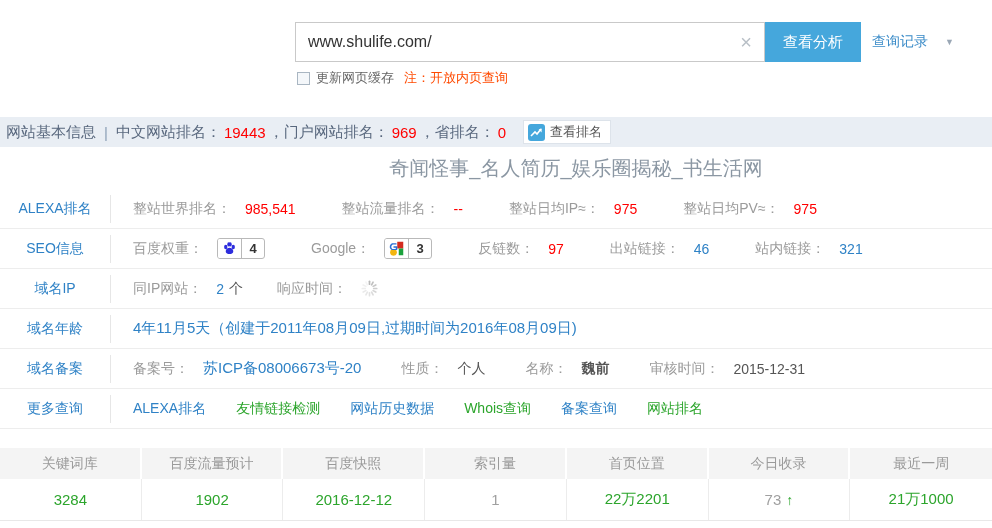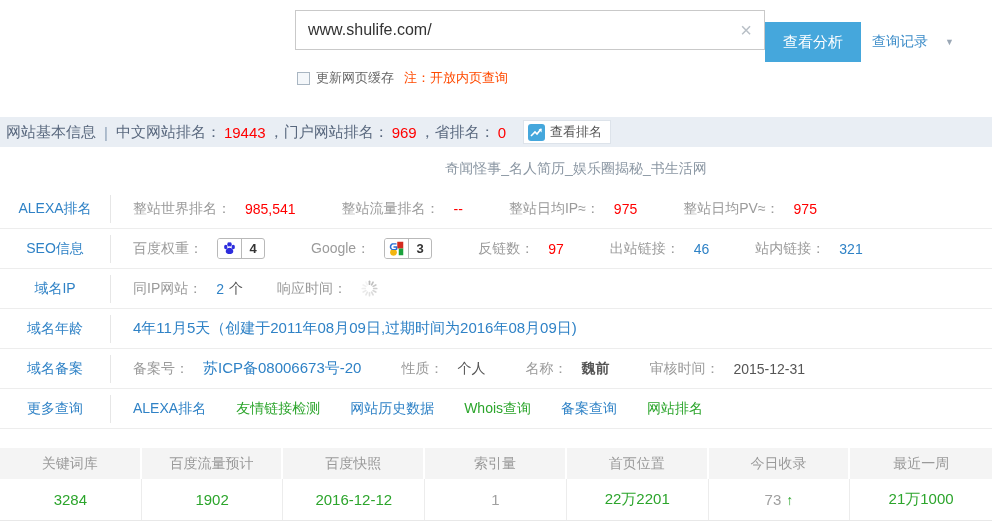--- a/index.html
+++ b/index.html
@@ -4,21 +4,21 @@
 <style>
   * { box-sizing: border-box; }
   html,body { margin:0; padding:0; }
   body {
     width:992px; height:528px; overflow:hidden; background:#fff;
     font-family:"Liberation Sans","DejaVu Sans",sans-serif;
     font-size:14px; color:#555; position:relative;
   }
   
   .search-section { position:relative; height:117px; background:#fff; }
-  .search-box { position:absolute; left:295px; top:10px; width:470px; height:40px;
+  .search-box { position:absolute; left:295px; top:22px; width:470px; height:40px;
     border:1px solid #c9c9c9; background:#fff; display:flex; align-items:center; }
   .search-input { flex:1; height:100%; border:0; outline:0; padding:0 0 0 12px;
     font-size:16px; color:#333; font-family:inherit; background:transparent; }
   .clear-x { width:36px; text-align:center; color:#b8bfc6; font-size:20px; cursor:pointer; line-height:38px; }
   .analyze-btn { position:absolute; left:765px; top:22px; width:96px; height:40px;
     background:#45a7dc; color:#fff; border:0; font-size:15px; font-family:inherit; cursor:pointer; }
   .history-wrap { position:absolute; left:872px; top:33px; font-size:14px; color:#3a8bc8;
     display:flex; align-items:center; gap:17px; cursor:pointer; }
   .history-caret { color:#9aa7b5; font-size:9px; }
   .cache-row { position:absolute; left:297px; top:69px; display:flex; align-items:center; font-size:13px; }
@@ -27,21 +27,21 @@
   .note { color:#ff4a00; }
   
   .summary-bar { height:30px; background:#e9eef4; display:flex; align-items:center;
     font-size:15px; color:#59687e; padding-left:6px; }
   .summary-bar .num { color:#ff0000; padding:0 3px; }
   .rank-btn { margin-left:14px; display:inline-flex; align-items:center; gap:5px;
     background:#fff; border:1px solid #dde3ea; padding:2px 8px 2px 4px; font-size:13px;
     color:#555; cursor:pointer; font-family:inherit; }
   
   .site-title { height:42px; line-height:42px; text-align:center; padding-left:160px;
-    color:#8b97a3; font-size:14px; }
+    color:#8b97a3; font-size:20px; }
   
   .irow { display:flex; align-items:center; height:40px; border-bottom:1px solid #ededed; }
   .ilabel { width:110px; flex:0 0 110px; text-align:center; color:#2f82c6; }
   .icontent { flex:1; display:flex; align-items:center; height:28px;
     border-left:1px solid #e6e6e6; padding-left:22px; }
   .pair { margin-right:46px; display:inline-flex; align-items:center; white-space:nowrap; }
   .k { color:#9b9b9b; margin-right:14px; }
   .red { color:#ff0000; } .blue { color:#2f82c6; } .green { color:#2ca52c; } .dark { color:#555; }
   .lnk { cursor:pointer; }
   .badge { display:inline-flex; align-items:stretch; border:1px solid #b9b9b9; border-radius:3px;

